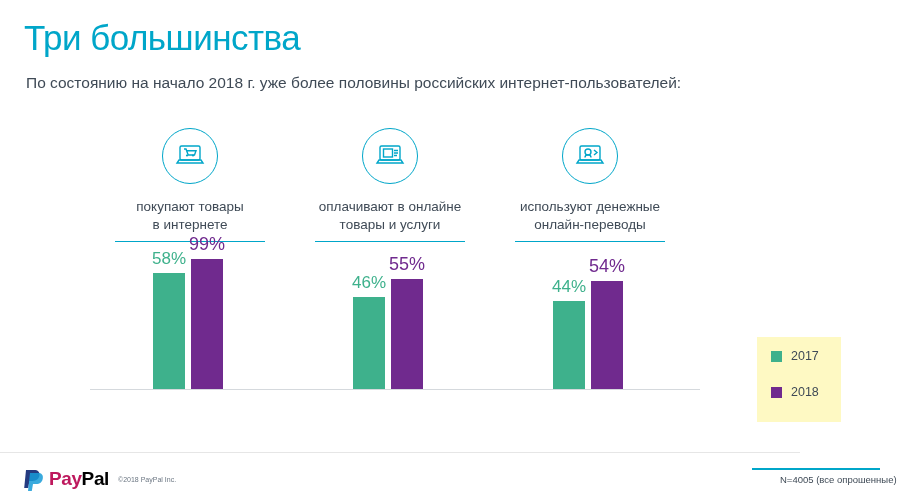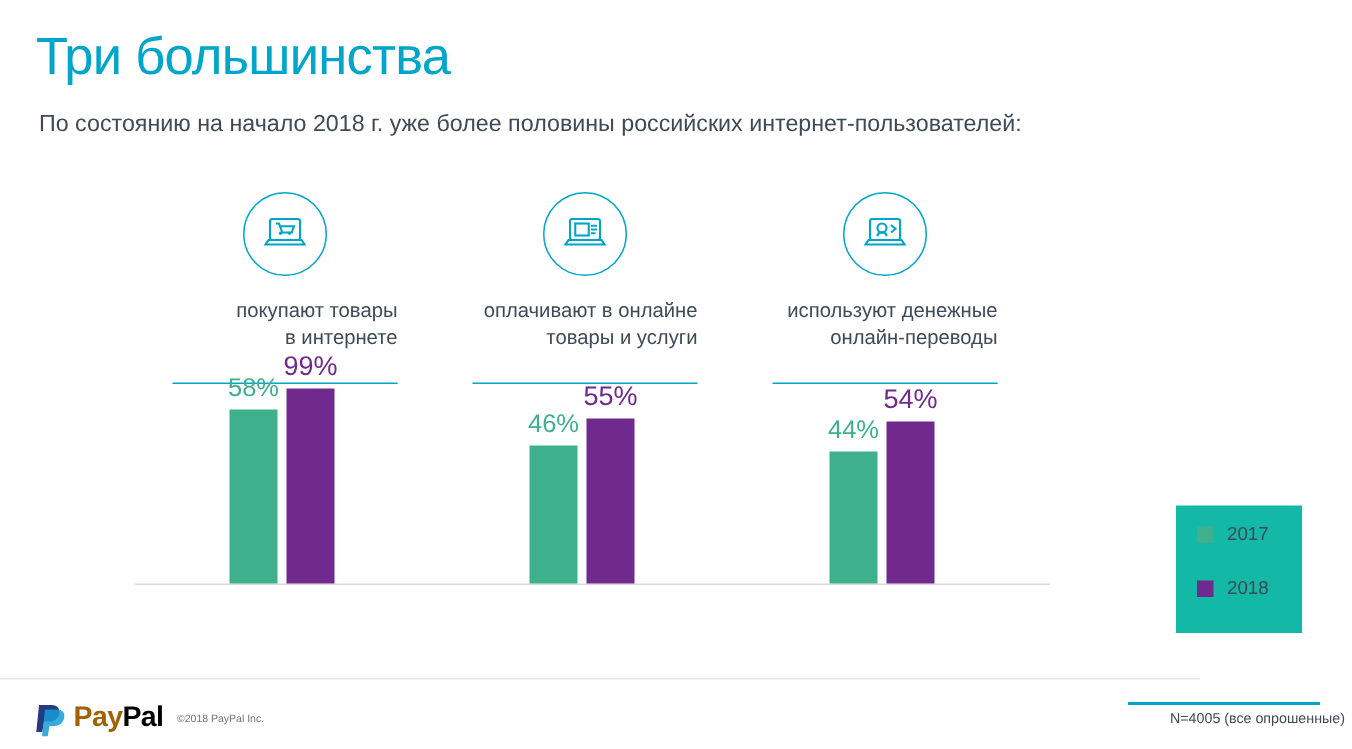--- a/index.html
+++ b/index.html
@@ -62,22 +62,22 @@
     display: flex;
     align-items: center;
     justify-content: center;
     box-sizing: border-box;
   }
   .cat-label {
     margin-top: 14px;
     font-size: 13.5px;
     line-height: 18px;
     color: #3f4a56;
-    text-align: right;
-    padding-bottom: 21px;
+    text-align: center;
+    padding-bottom: 7px;
     border-bottom: 1.5px solid #00a6c9;
     width: 150px;
   }
 
   
   .chart {
     position: absolute;
     left: 90px;
     top: 250px;
     width: 610px;
@@ -117,25 +117,25 @@
     margin-bottom: 4px;
     font-size: 17px;
     white-space: nowrap;
   }
   .bar.b2017 .bar-value { color: #3eb18c; }
   .bar.b2018 .bar-value { color: #702a8e; font-size: 18px; }
 
   
   .legend {
     position: absolute;
-    left: 784px;
+    left: 757px;
     top: 337px;
     width: 84px;
     height: 85px;
-    background: #14b8a6;
+    background: #fef9c3;
     padding: 12px 0 0 14px;
     box-sizing: border-box;
   }
   .legend-row {
     display: flex;
     align-items: center;
     margin-bottom: 22px;
     font-size: 12.5px;
     color: #3f4a56;
   }
@@ -157,21 +157,21 @@
   .paypal {
     position: absolute;
     left: 22px;
     top: 467px;
     display: flex;
     align-items: center;
     font-size: 19px;
     font-weight: bold;
     letter-spacing: -0.4px;
   }
-  .pp-1 { color: #a16207; }
+  .pp-1 { color: #be185d; }
   .pp-2 { color: #000000; }
   .copyright {
     position: absolute;
     left: 118px;
     top: 476px;
     font-size: 7px;
     color: #6b7682;
   }
   .nline {
     position: absolute;

